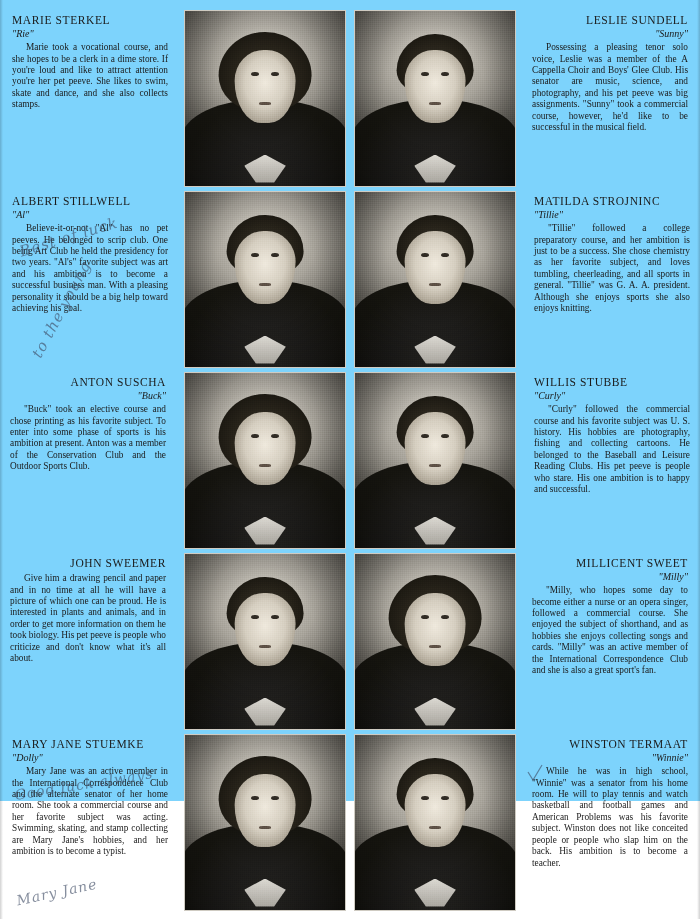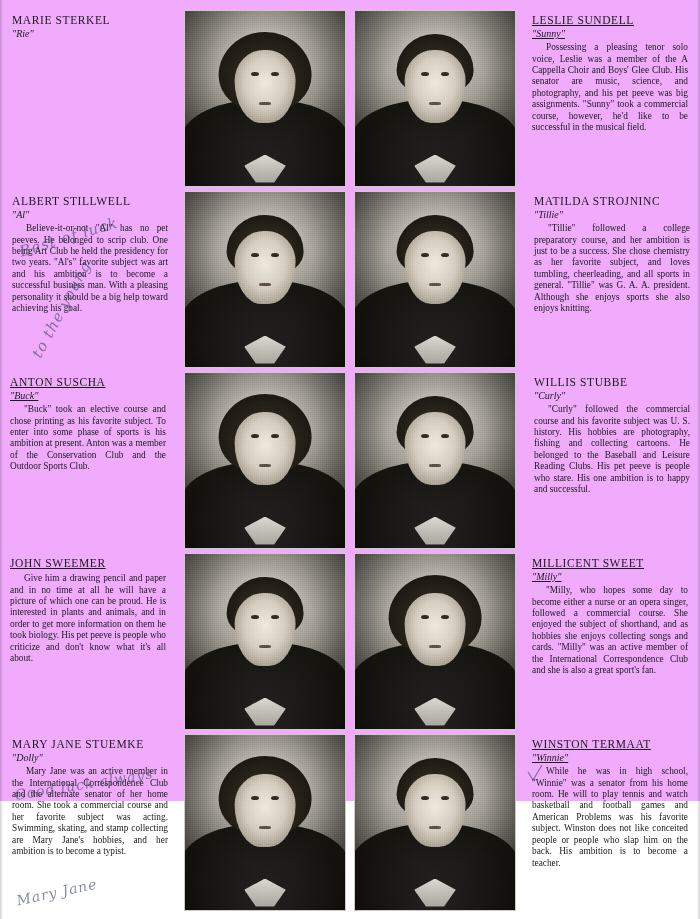--- a/index.html
+++ b/index.html
@@ -12,21 +12,21 @@
     height: 919px;
     font-family: "Liberation Serif", serif;
     color: #1a1a1a;
     overflow: hidden;
     position: relative;
   }
   .page {
     position: relative;
     width: 700px;
     height: 801px;
-    background: #f0abfc;
+    background: #7dd3fc;
     box-sizing: border-box;
   }
   
   .grid {
     position: absolute;
     top: 8px;
     left: 0;
     width: 700px;
     height: 905px;
     display: grid;
@@ -61,22 +61,21 @@
     font-size: 9.3px;
     line-height: 1.23;
     text-align: justify;
     text-justify: inter-word;
     hyphens: auto;
     margin: 0;
     text-indent: 14px;
   }
   .bio.right .bio-name,
   .bio.right .bio-nick {
-    text-align: left;
-    text-decoration: underline;
+    text-align: right;
   }
   .photos {
     display: grid;
     grid-template-columns: 1fr 1fr;
     column-gap: 8px;
     padding: 2px 6px;
     box-sizing: border-box;
   }
   .photo {
     position: relative;
@@ -247,20 +246,21 @@
 
 <div class="page">
   <div class="edge-left"></div>
   <div class="edge-right"></div>
 
   <div class="grid">
 
     <div class="bio left">
       <div class="bio-name">MARIE STERKEL</div>
       <div class="bio-nick">"Rie"</div>
+      <p class="bio-text">Marie took a vocational course, and she hopes to be a clerk in a dime store. If you're loud and like to attract attention you're her pet peeve. She likes to swim, skate and dance, and she also collects stamps.</p>
     </div>
     <div class="photos">
       <div class="photo female">
         <div class="bg"></div>
           <div class="body"></div>
           <div class="neck"></div>
           <div class="hair"></div>
           <div class="face"></div>
           <div class="eyeL"></div>
           <div class="eyeR"></div>

